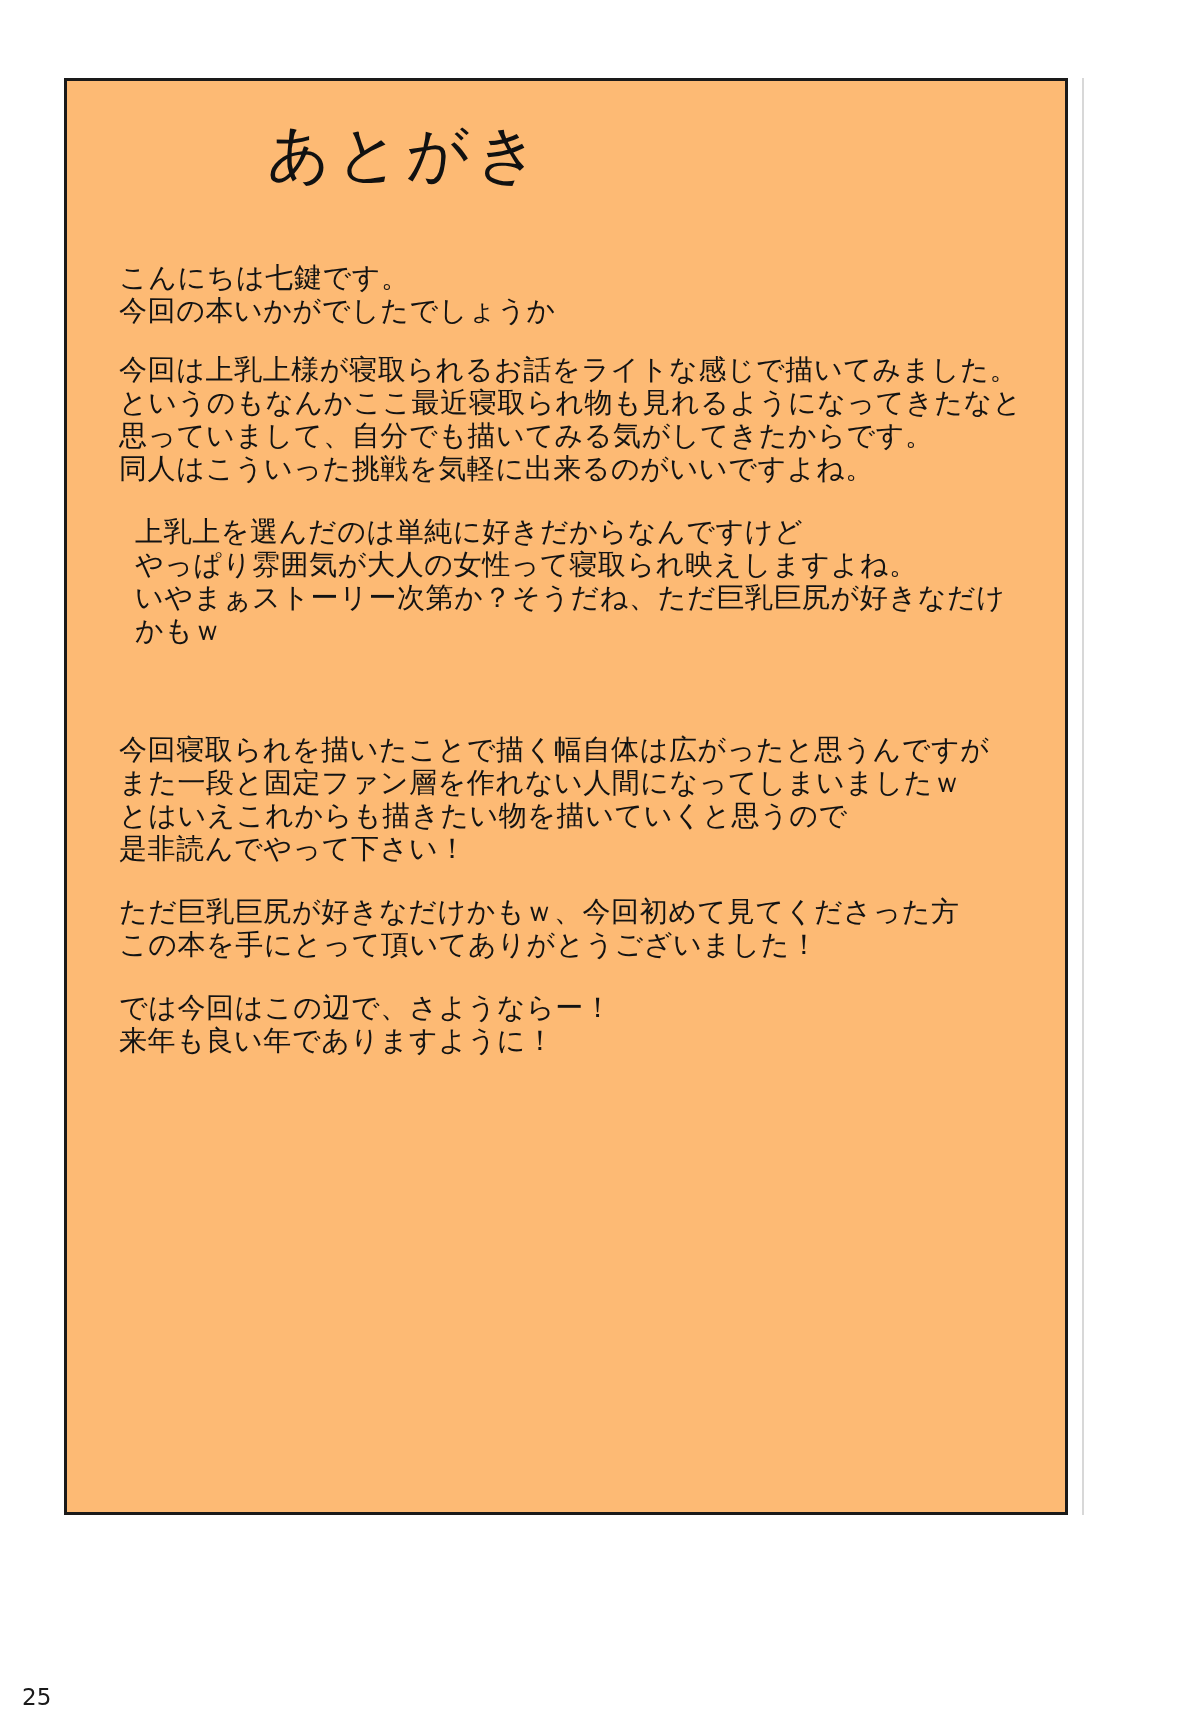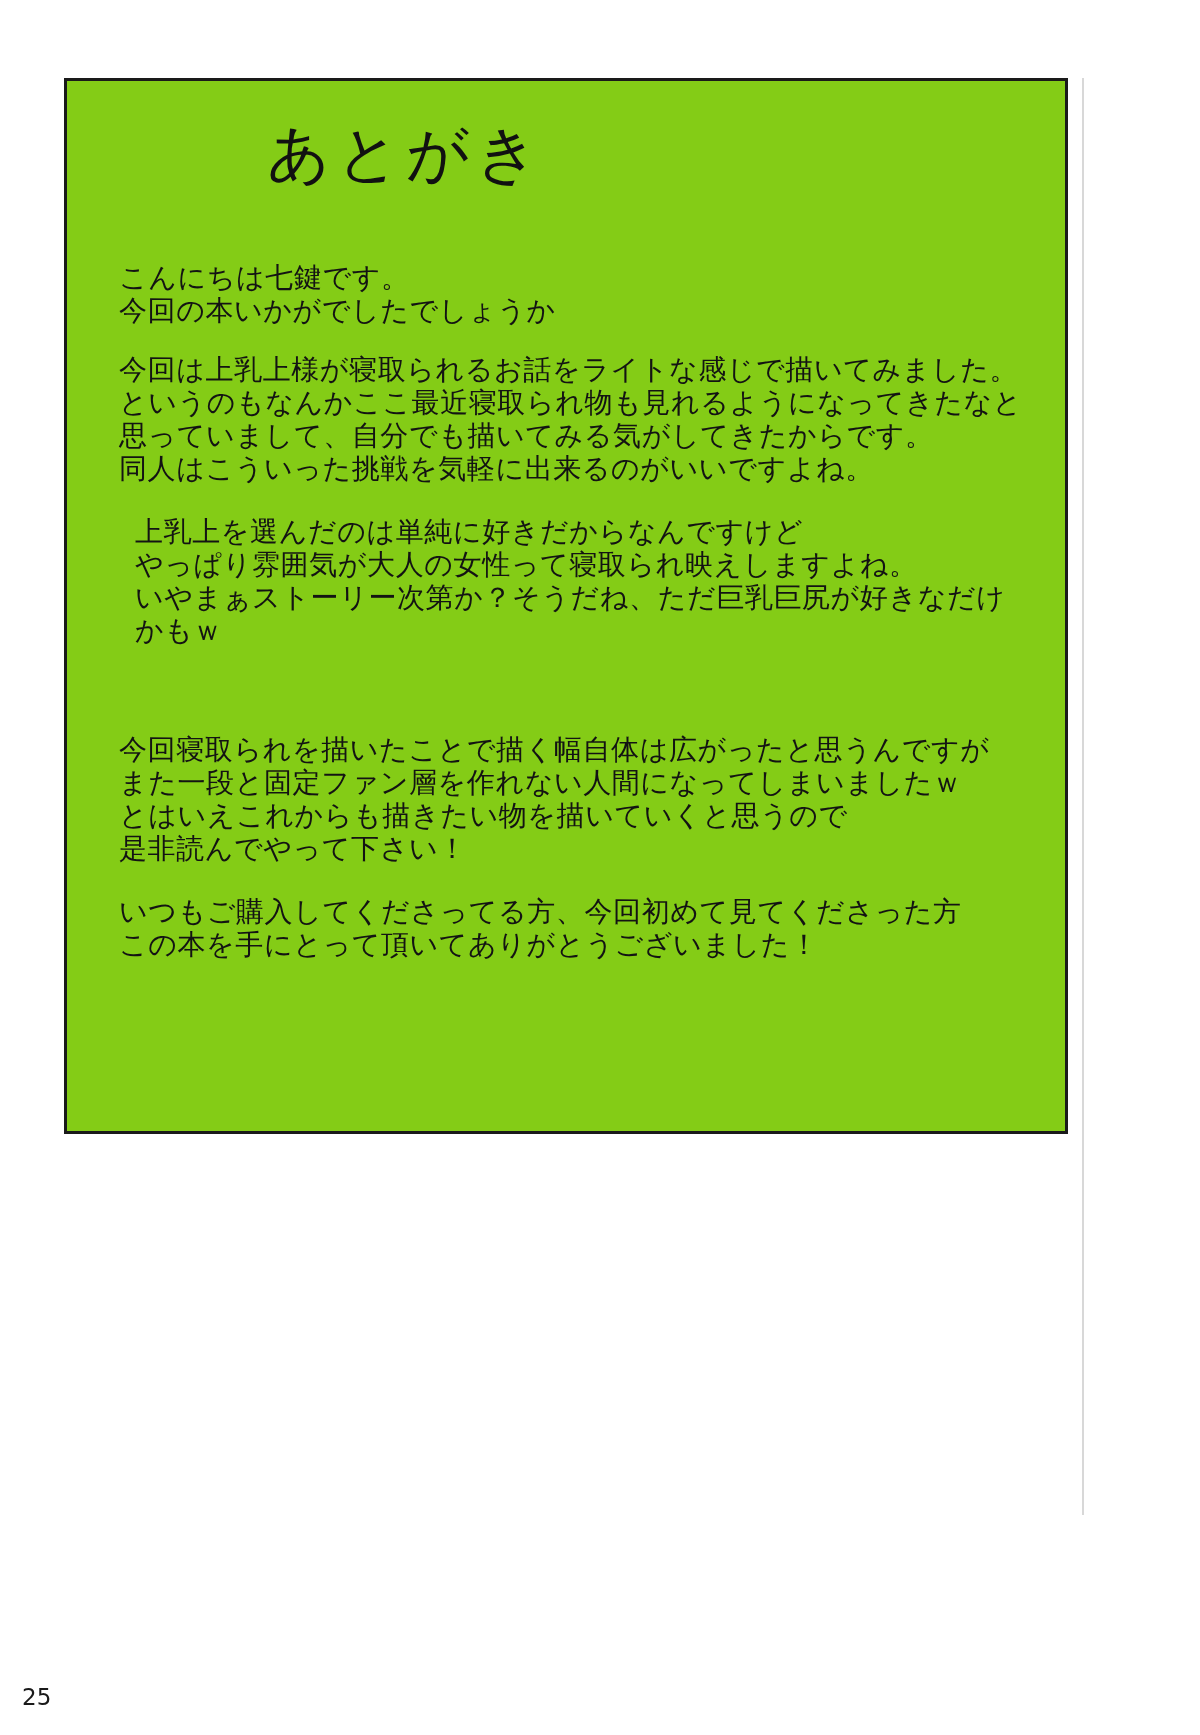--- a/index.html
+++ b/index.html
@@ -14,24 +14,24 @@
     font-family: "DejaVu Sans", sans-serif;
     overflow: hidden;
   }
 
   
   #page-frame {
     position: absolute;
     left: 64px;
     top: 78px;
     width: 1004px;
-    height: 1056px;
+    height: 1437px;
     border: 3px solid #1a1a1a;
     box-sizing: border-box;
-    background: #84cc16;
+    background: #fdba74;
   }
 
   
   #binding-edge {
     position: absolute;
     left: 1082px;
     top: 78px;
     width: 2px;
     height: 1437px;
     background: #d8d8d8;
@@ -103,21 +103,23 @@
 というのもなんかここ最近寝取られ物も見れるようになってきたなと
 思っていまして、自分でも描いてみる気がしてきたからです。
 同人はこういった挑戦を気軽に出来るのがいいですよね。</p>
     <p class="para gap-xlarge">上乳上を選んだのは単純に好きだからなんですけど
 やっぱり雰囲気が大人の女性って寝取られ映えしますよね。
 いやまぁストーリー次第か？そうだね、ただ巨乳巨尻が好きなだけかもｗ</p>
     <p class="para">今回寝取られを描いたことで描く幅自体は広がったと思うんですが
 また一段と固定ファン層を作れない人間になってしまいましたｗ
 とはいえこれからも描きたい物を描いていくと思うので
 是非読んでやって下さい！</p>
-    <p class="para">いつもご購入してくださってる方、今回初めて見てくださった方
+    <p class="para">ただ巨乳巨尻が好きなだけかもｗ、今回初めて見てくださった方
 この本を手にとって頂いてありがとうございました！</p>
+    <p class="para">では今回はこの辺で、さようならー！
+来年も良い年でありますように！</p>
   </div>
 
 </div>
 
 <div id="binding-edge"></div>
 
 <div id="page-number">25</div>
 
 </body></html>

